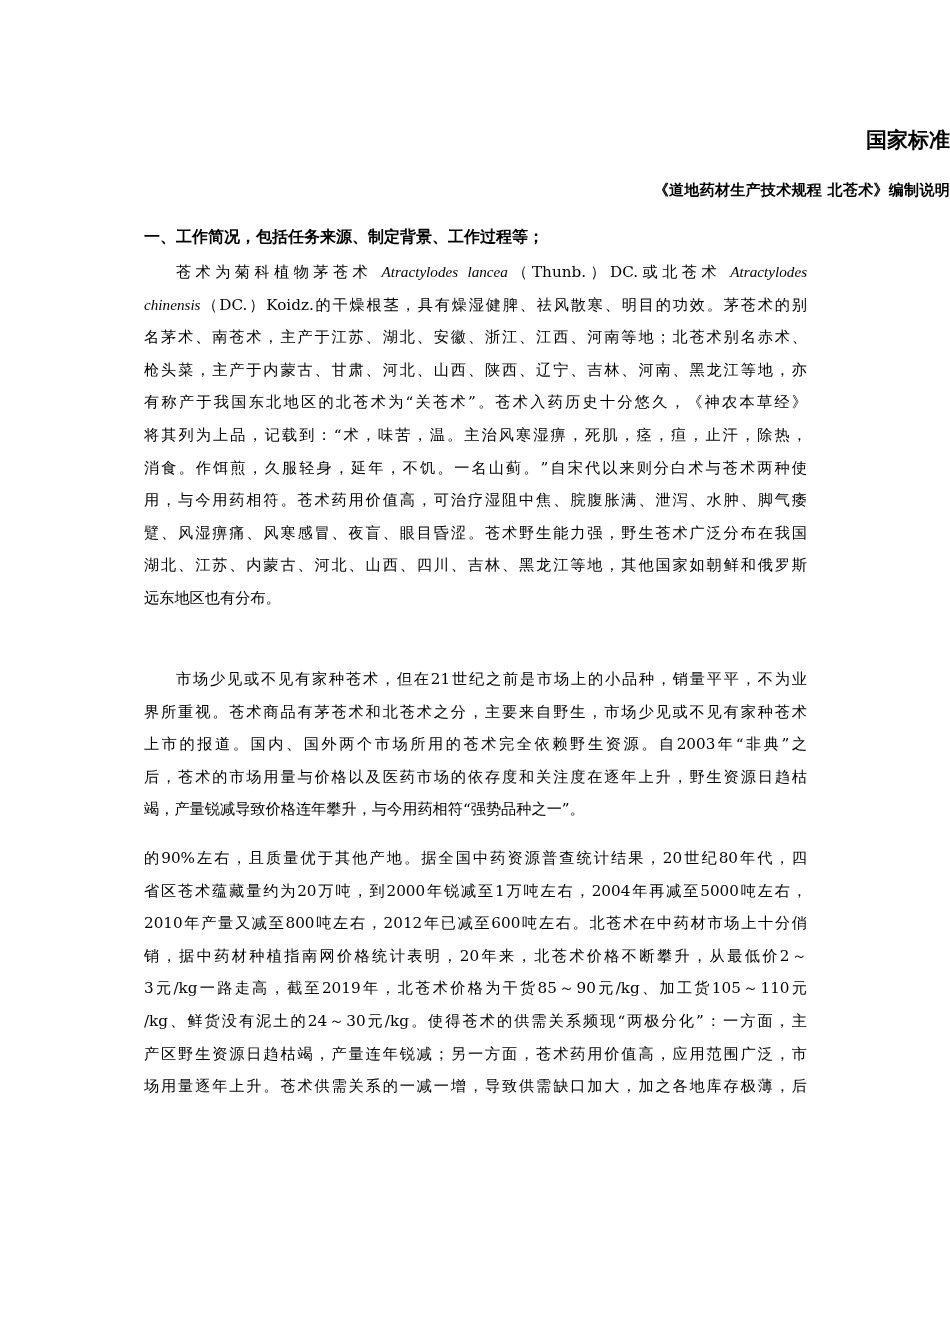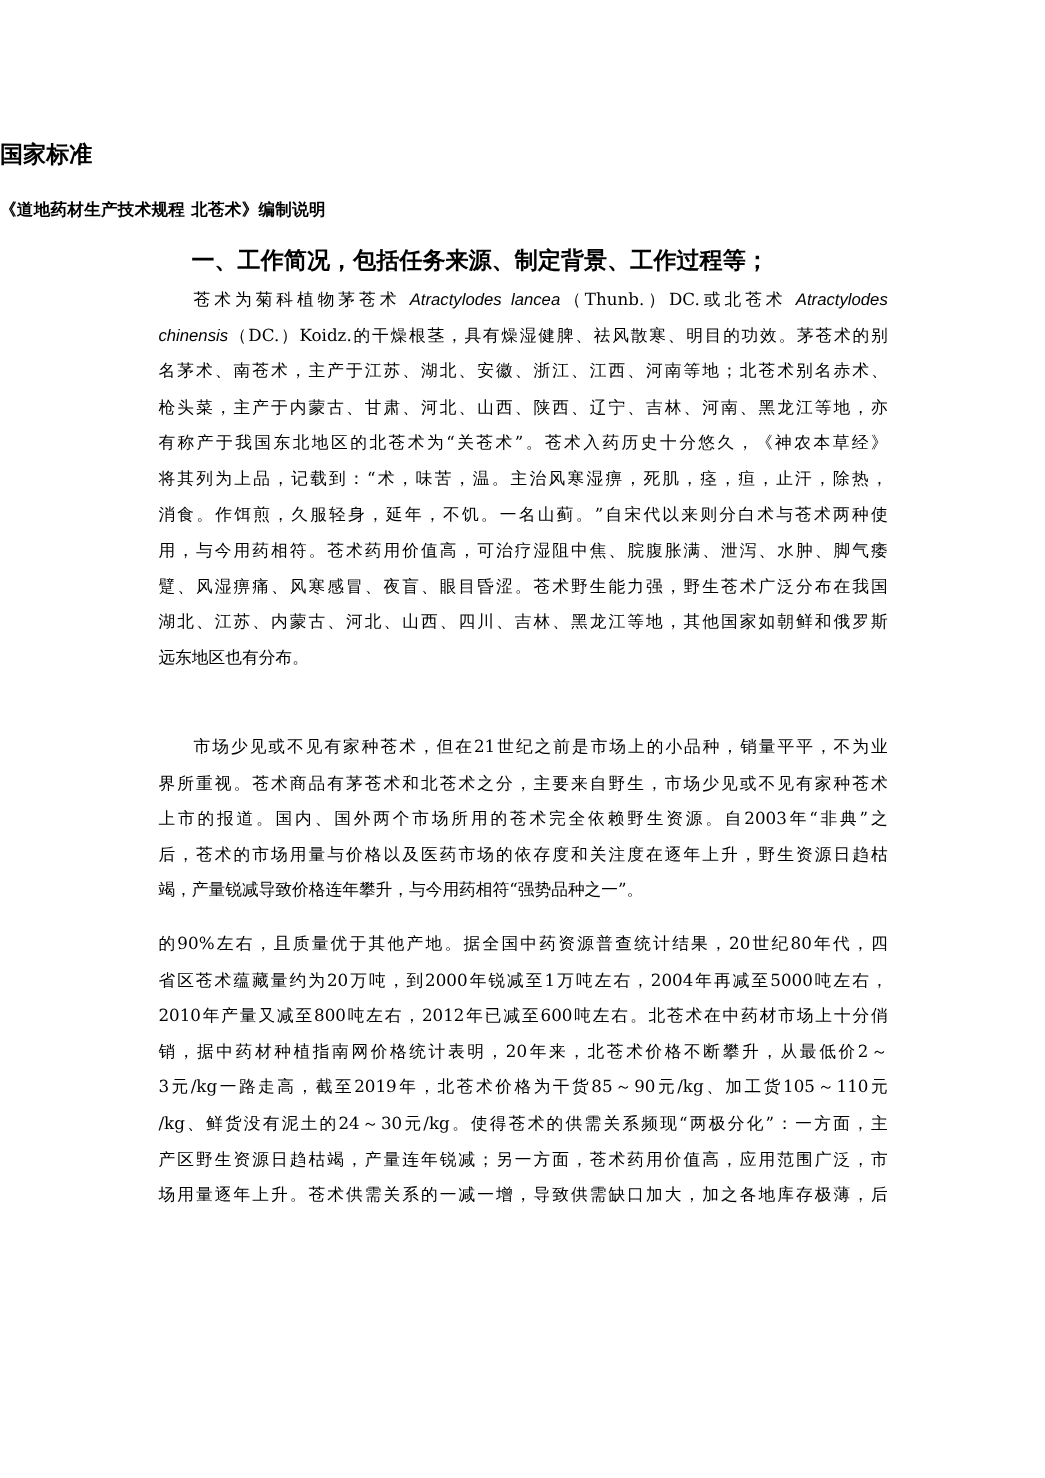--- a/index.html
+++ b/index.html
@@ -20,21 +20,21 @@
       left: 0;
       top: 0;
       width: 950px;
       height: 1344px;
       background: #ffffff;
     }
     .title {
       position: absolute;
       left: 0;
       width: 950px;
-      text-align: left;
+      text-align: right;
       font-family: "DejaVu Sans", "Liberation Sans", sans-serif;
       font-weight: bold;
       color: #000;
       white-space: nowrap;
     }
     .title-1 {
       top: 126px;
       font-size: 21px;
       line-height: 28px;
     }
@@ -43,24 +43,23 @@
       font-size: 15px;
       line-height: 30px;
       letter-spacing: 0.3px;
     }
     .section-heading {
       position: absolute;
       left: 144px;
       top: 225px;
       font-family: "DejaVu Sans", "Liberation Sans", sans-serif;
       font-weight: bold;
-      font-size: 21px;
+      font-size: 16px;
       line-height: 24px;
       white-space: nowrap;
-      margin-left: 30px;
     }
     .paragraph {
       position: absolute;
       left: 144px;
       width: 663px;
     }
     .line {
       display: block;
       height: 32.6px;
       line-height: 32.6px;
@@ -73,21 +72,21 @@
     .line.first {
       padding-left: 32px;
     }
     .line.last {
       text-align-last: left;
     }
     .p1 { top: 256px; }
     .p2 { top: 663px; }
     .p3 { top: 842px; }
     i.latin {
-      font-family: Liberation Sans, sans-serif;
+      font-family: Liberation Serif, serif;
       font-style: italic;
     }
   </style>
 </head>
 <body>
 
 <div class="page">
 
   <div class="title title-1">国家标准</div>
   <div class="title title-2">《道地药材生产技术规程 北苍术》编制说明</div>

